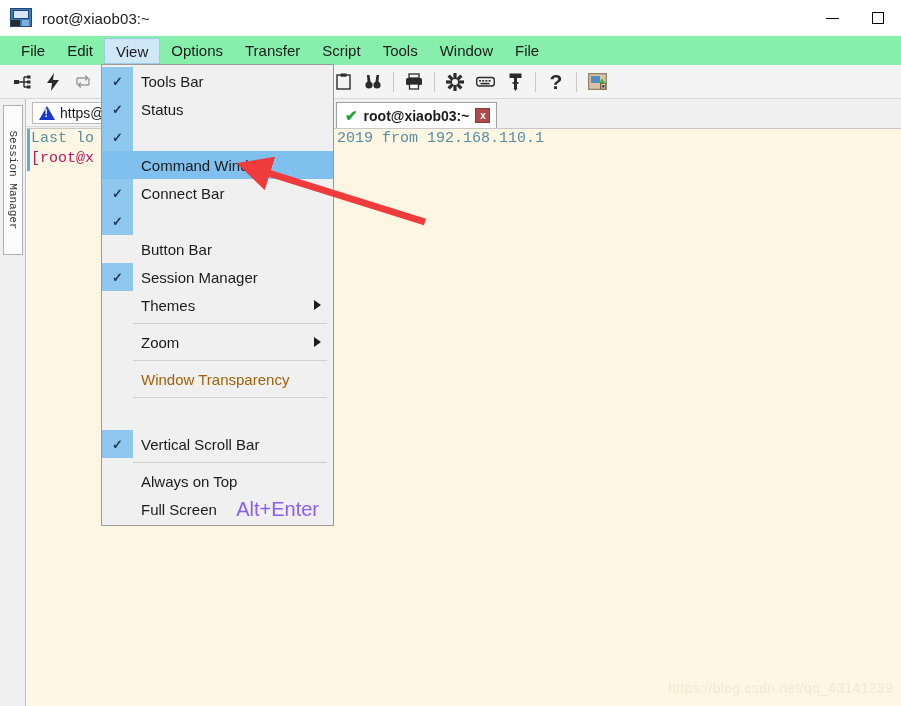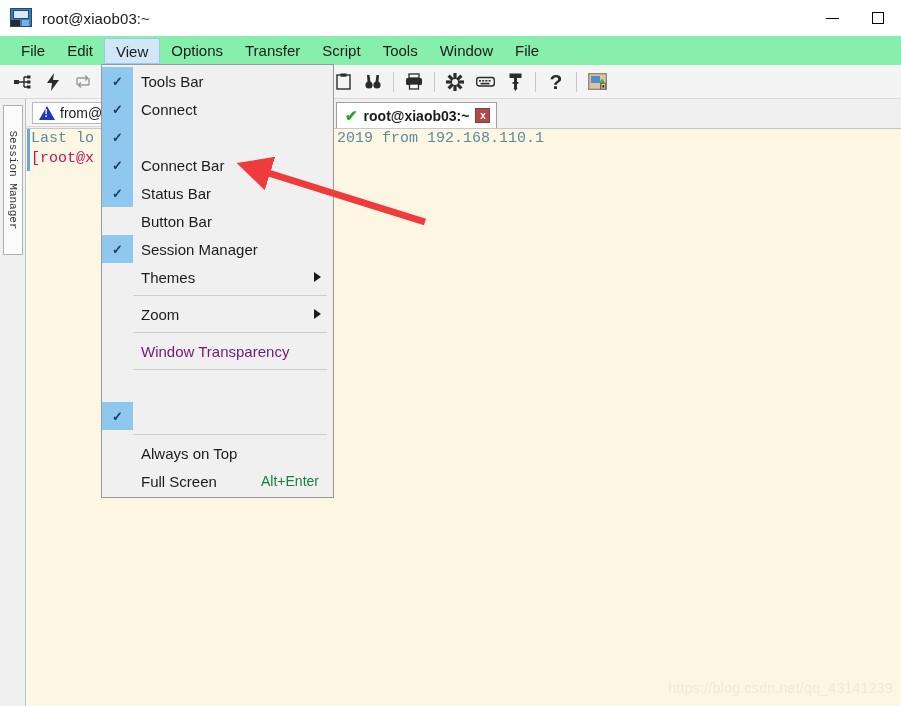--- a/index.html
+++ b/index.html
@@ -145,22 +145,22 @@
     font-size:15px; color:#1b1b1b; cursor:default;
   }
   .mrow .chk-cell {
     width:31px; height:28px; display:flex; align-items:center;
     justify-content:center; flex:0 0 31px;
   }
   .mrow.checked .chk-cell { background:#8fc8ef; }
   .chk { font-size:13px; color:#1c3d57; font-weight:bold; }
   .mlabel { padding-left:8px; flex:1; }
   .mrow.hl { background:#7fc0ee; }
-  .mrow.disabled .mlabel { color:#701a75; }
-  .accel { padding-right:14px; font-size:14px; color:#15803d; }
+  .mrow.disabled .mlabel { color:#a16207; }
+  .accel { padding-right:14px; font-size:20px; color:#8b5cf6; }
   .submenu-arrow {
     position:absolute; right:12px; top:50%; transform:translateY(-50%);
     width:0; height:0; border-top:5px solid transparent;
     border-bottom:5px solid transparent; border-left:7px solid #1b1b1b;
   }
   .msep { height:1px; background:#cfcfcf; margin:4px 6px 4px 31px; }
 
   
   .arrow-svg {
     position:absolute; left:0; top:0; width:901px; height:706px;
@@ -305,21 +305,21 @@
     <div class="session-tab">
       <span class="tick">✔</span>
       <span>root@xiaob03:~</span>
       <span class="tab-close">x</span>
     </div>
   </div>
 
   <div class="connectbar" style="width:300px">
     <div class="cb-field">
       <span class="warn-tri"></span>
-      <span>from@</span>
+      <span>https@</span>
     </div>
   </div>
 
   <div class="sidebar">
     <div class="sm-tab">
       <span class="sm-label">Session Manager</span>
     </div>
   </div>
 
   <div class="terminal">
@@ -335,42 +335,45 @@
       <span class="chk-cell">
           <span class="chk">✓</span>
         </span>
       <span class="mlabel">Tools Bar</span>
     </div>
 
     <div class="mrow checked">
       <span class="chk-cell">
           <span class="chk">✓</span>
         </span>
-      <span class="mlabel">Connect</span>
-    </div>
-
-    <div class="mrow checked">
-      <span class="chk-cell">
-          <span class="chk">✓</span>
-        </span>
-    </div>
-
+      <span class="mlabel">Status</span>
+    </div>
+
+    <div class="mrow checked">
+      <span class="chk-cell">
+          <span class="chk">✓</span>
+        </span>
+    </div>
+
+    <div class="mrow hl">
+      <span class="chk-cell"></span>
+      <span class="mlabel">Command Window</span>
+    </div>
 
     <div class="mrow checked">
       <span class="chk-cell">
           <span class="chk">✓</span>
         </span>
       <span class="mlabel">Connect Bar</span>
     </div>
 
     <div class="mrow checked">
       <span class="chk-cell">
           <span class="chk">✓</span>
         </span>
-      <span class="mlabel">Status Bar</span>
     </div>
 
     <div class="mrow">
       <span class="chk-cell"></span>
       <span class="mlabel">Button Bar</span>
     </div>
 
     <div class="mrow checked">
       <span class="chk-cell">
           <span class="chk">✓</span>
@@ -402,20 +405,21 @@
     <div class="msep"></div>
 
     <div class="mrow">
       <span class="chk-cell"></span>
     </div>
 
     <div class="mrow checked">
       <span class="chk-cell">
           <span class="chk">✓</span>
         </span>
+      <span class="mlabel">Vertical Scroll Bar</span>
     </div>
 
     <div class="msep"></div>
 
     <div class="mrow">
       <span class="chk-cell"></span>
       <span class="mlabel">Always on Top</span>
     </div>
 
     <div class="mrow">

